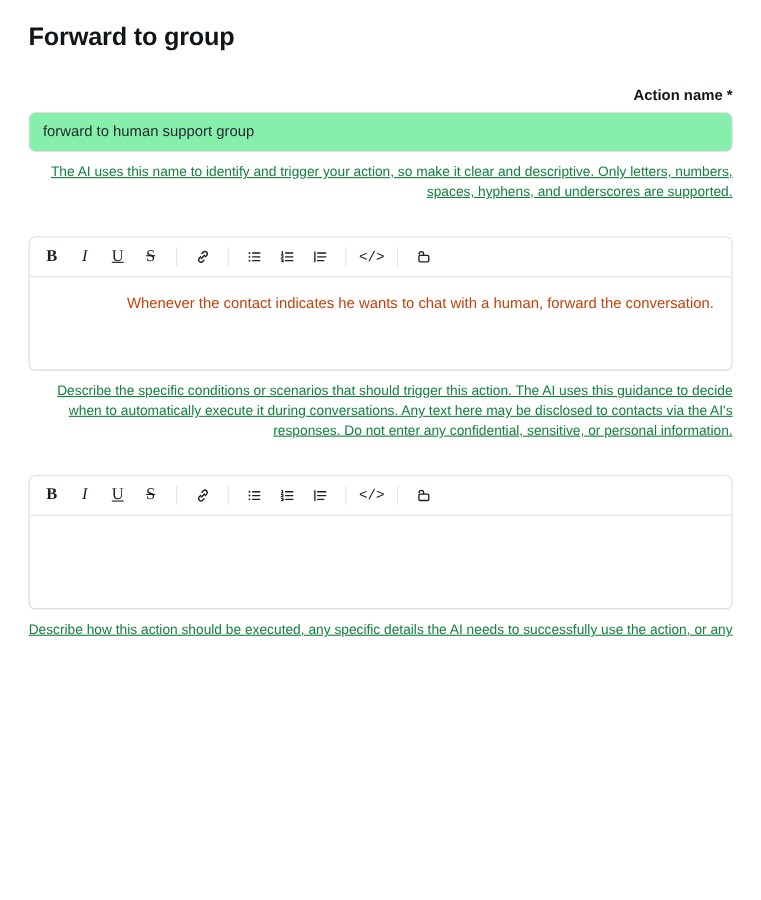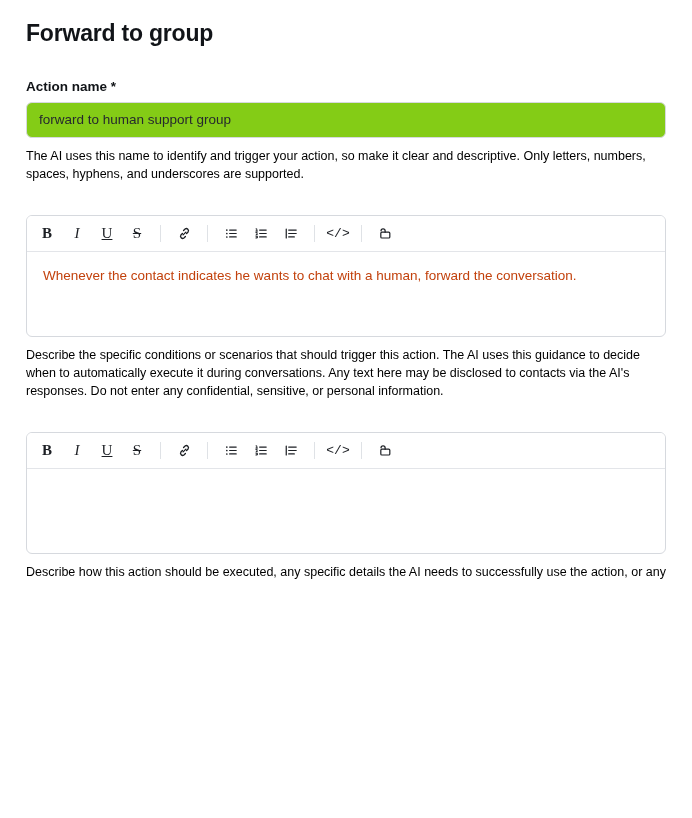--- a/index.html
+++ b/index.html
@@ -21,47 +21,48 @@
     position: relative;
   }
   .page-title {
     font-size: 23px;
     font-weight: bold;
     letter-spacing: -0.2px;
     color: #111418;
     margin: 10px 0 0 0;
     padding-top: 10px;
   }
-  .field-block { margin-top: 0; }
+  .field-block { margin-top: 0; text-align: right; }
   .field-label {
     font-size: 13.5px;
     font-weight: bold;
     color: #111418;
     margin-bottom: 8px;
   }
   .req { color: #111418; font-weight: bold; }
   .text-input {
     width: 640px;
     height: 36px;
     border: 1px solid #d6d9de;
     border-radius: 6px;
-    background: #84cc16;
+    background: #86efac;
     font-size: 13.5px;
     color: #26292e;
     padding: 0 12px;
     line-height: 36px;
     display: flex;
     align-items: center;
   }
   .help-text {
     font-size: 12.5px;
     line-height: 18px;
-    color: #000000;
+    color: #15803d;
     margin-top: 9px;
     width: 640px;
+    text-decoration: underline;
   }
   .editor {
     width: 640px;
     border: 1px solid #d6d9de;
     border-radius: 6px;
     background: #fff;
     overflow: hidden;
   }
   .editor-toolbar {
     height: 36px;

